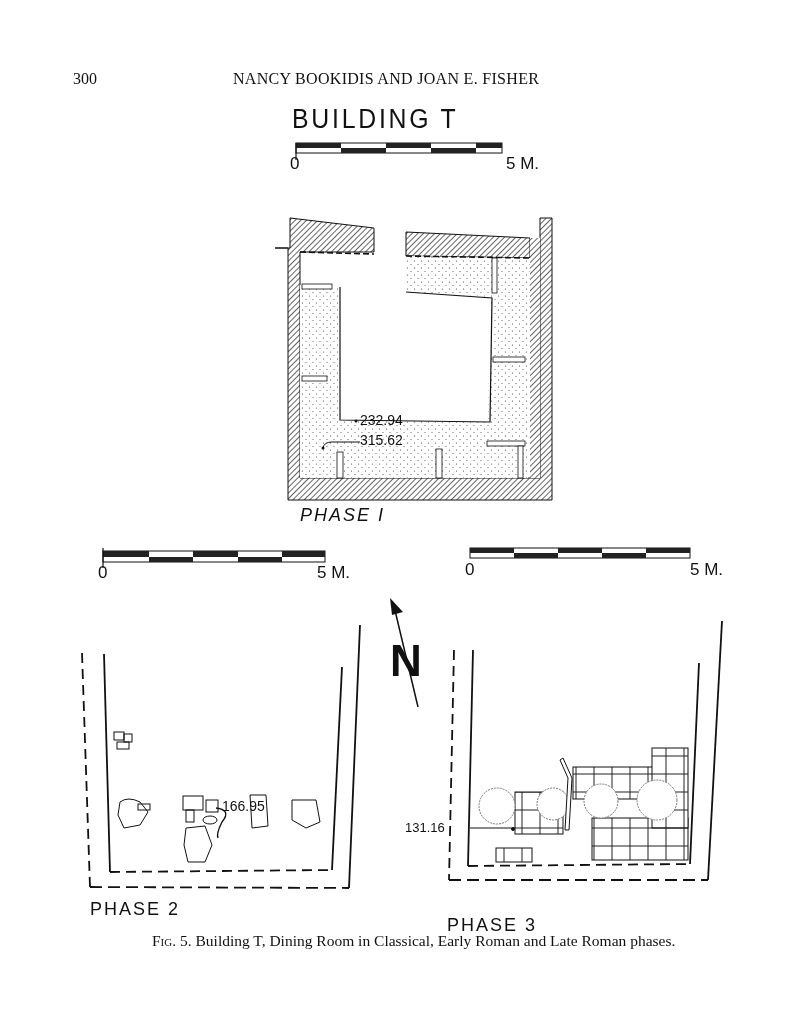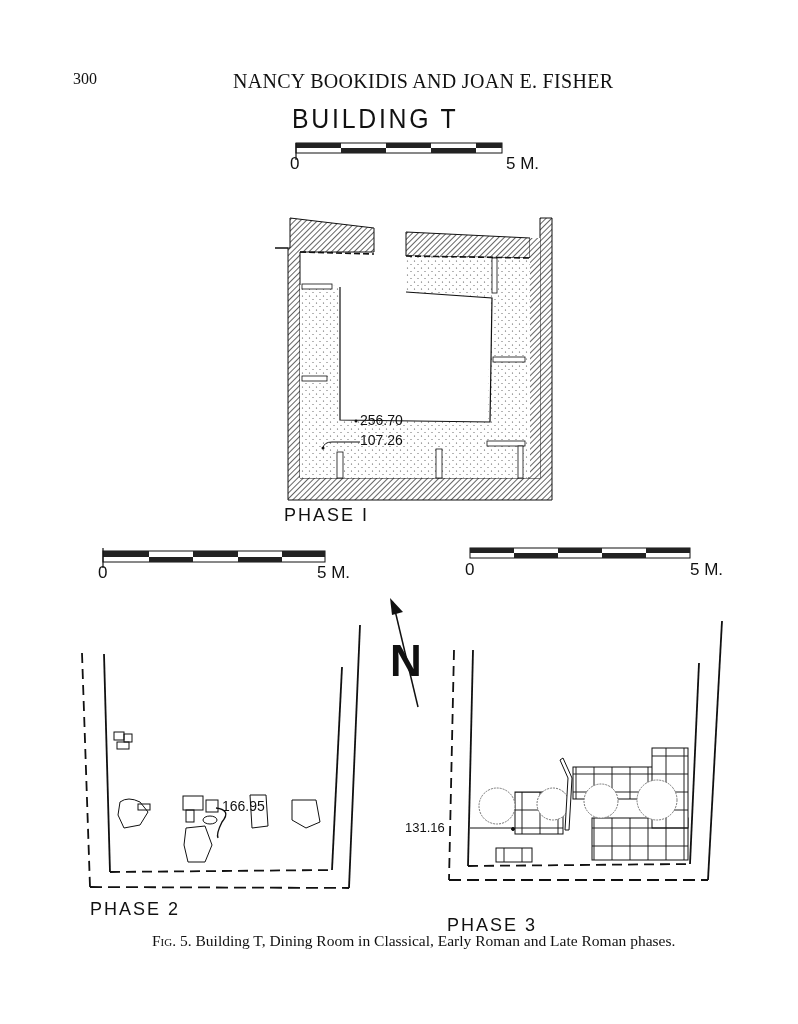--- a/index.html
+++ b/index.html
@@ -1,20 +1,20 @@
 <!DOCTYPE html>
 <html><head>
 <meta charset="utf-8">
 <style>
   html,body{margin:0;padding:0;background:#fff;}
   body{width:798px;height:1024px;position:relative;overflow:hidden;font-family:"Liberation Serif",serif;color:#111;}
   .abs{position:absolute;}
   .running-head{top:70px;left:0;width:778px;height:20px;}
   .page-num{left:73px;top:0;font-size:16px;}
-  .authors{left:233px;top:0;font-size:20px;letter-spacing:0.3px;}
+  .authors{left:233px;top:0;font-size:16px;letter-spacing:0.3px;}
   .sans{font-family:"Liberation Sans",sans-serif;}
   .bt-title{left:292px;top:104px;font-size:27px;letter-spacing:3px;font-family:"Liberation Sans",sans-serif;transform:scaleX(0.92);transform-origin:left;}
   .scale-label{font-family:"Liberation Sans",sans-serif;font-size:17px;}
   .phase-label{font-family:"Liberation Sans",sans-serif;font-size:18px;letter-spacing:2px;}
   .elev{font-family:"Liberation Sans",sans-serif;font-size:14px;}
   .caption{left:117px;top:932px;font-size:15.5px;}
   .caption .fig{font-variant:small-caps;margin-left:35px;}
   svg{position:absolute;left:0;top:0;}
 </style>
 </head>
@@ -152,25 +152,25 @@
 
 <span class="abs scale-label" style="left:290px;top:154px;">0</span>
 <span class="abs scale-label" style="left:506px;top:154px;">5 M.</span>
 <span class="abs scale-label" style="left:98px;top:563px;">0</span>
 <span class="abs scale-label" style="left:317px;top:563px;">5 M.</span>
 <span class="abs scale-label" style="left:465px;top:560px;">0</span>
 <span class="abs scale-label" style="left:690px;top:560px;">5 M.</span>
 
 <span class="abs sans" style="left:390px;top:636px;font-size:44px;font-weight:bold;">N</span>
 
-<span class="abs elev" style="left:360px;top:412px;">256.70</span>
-<span class="abs elev" style="left:360px;top:432px;">107.26</span>
+<span class="abs elev" style="left:360px;top:412px;">232.94</span>
+<span class="abs elev" style="left:360px;top:432px;">315.62</span>
 <span class="abs elev" style="left:222px;top:798px;">166.95</span>
 <span class="abs elev" style="left:405px;top:820px;font-size:13px;">131.16</span>
 
-<span class="abs phase-label" style="left:284px;top:505px;">PHASE I</span>
+<span class="abs phase-label" style="left:300px;top:505px;font-style:italic;">PHASE I</span>
 <span class="abs phase-label" style="left:90px;top:899px;">PHASE 2</span>
 <span class="abs phase-label" style="left:447px;top:915px;">PHASE 3</span>
 
 <div class="abs caption">
   <span class="fig">Fig. 5.</span>
   <span>Building T, Dining Room in Classical, Early Roman and Late Roman phases.</span>
 </div>
 
 </body></html>

